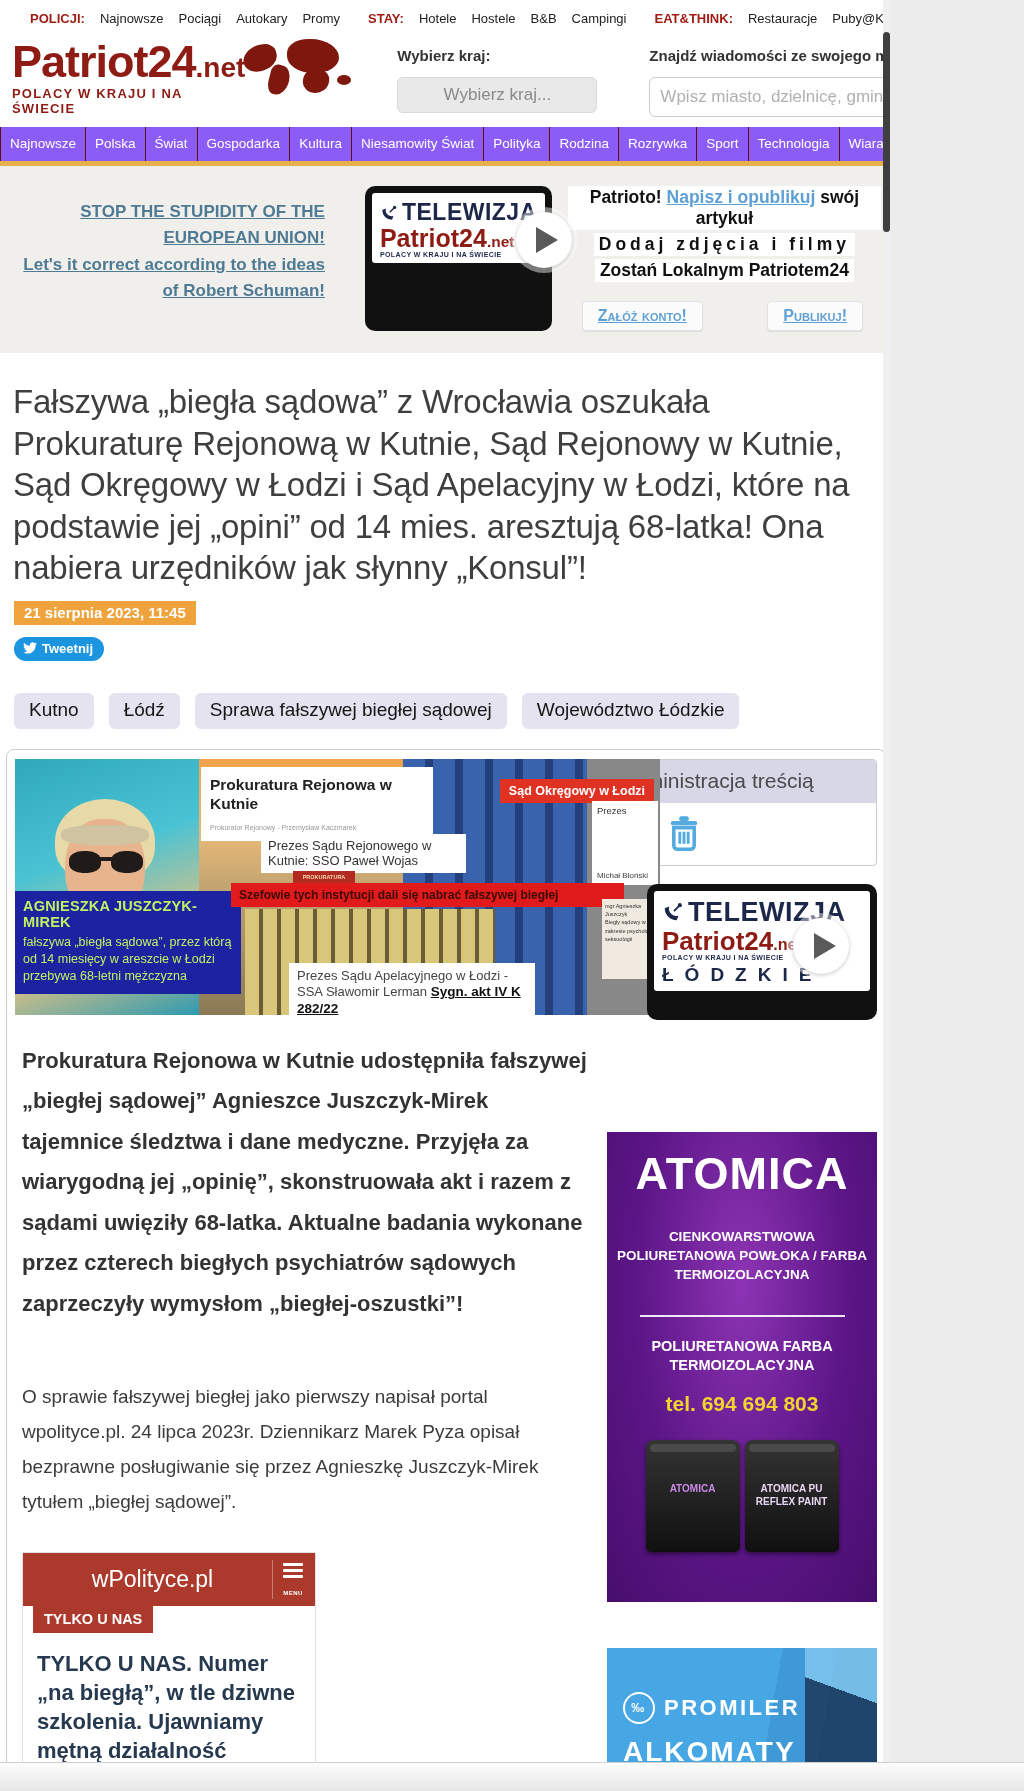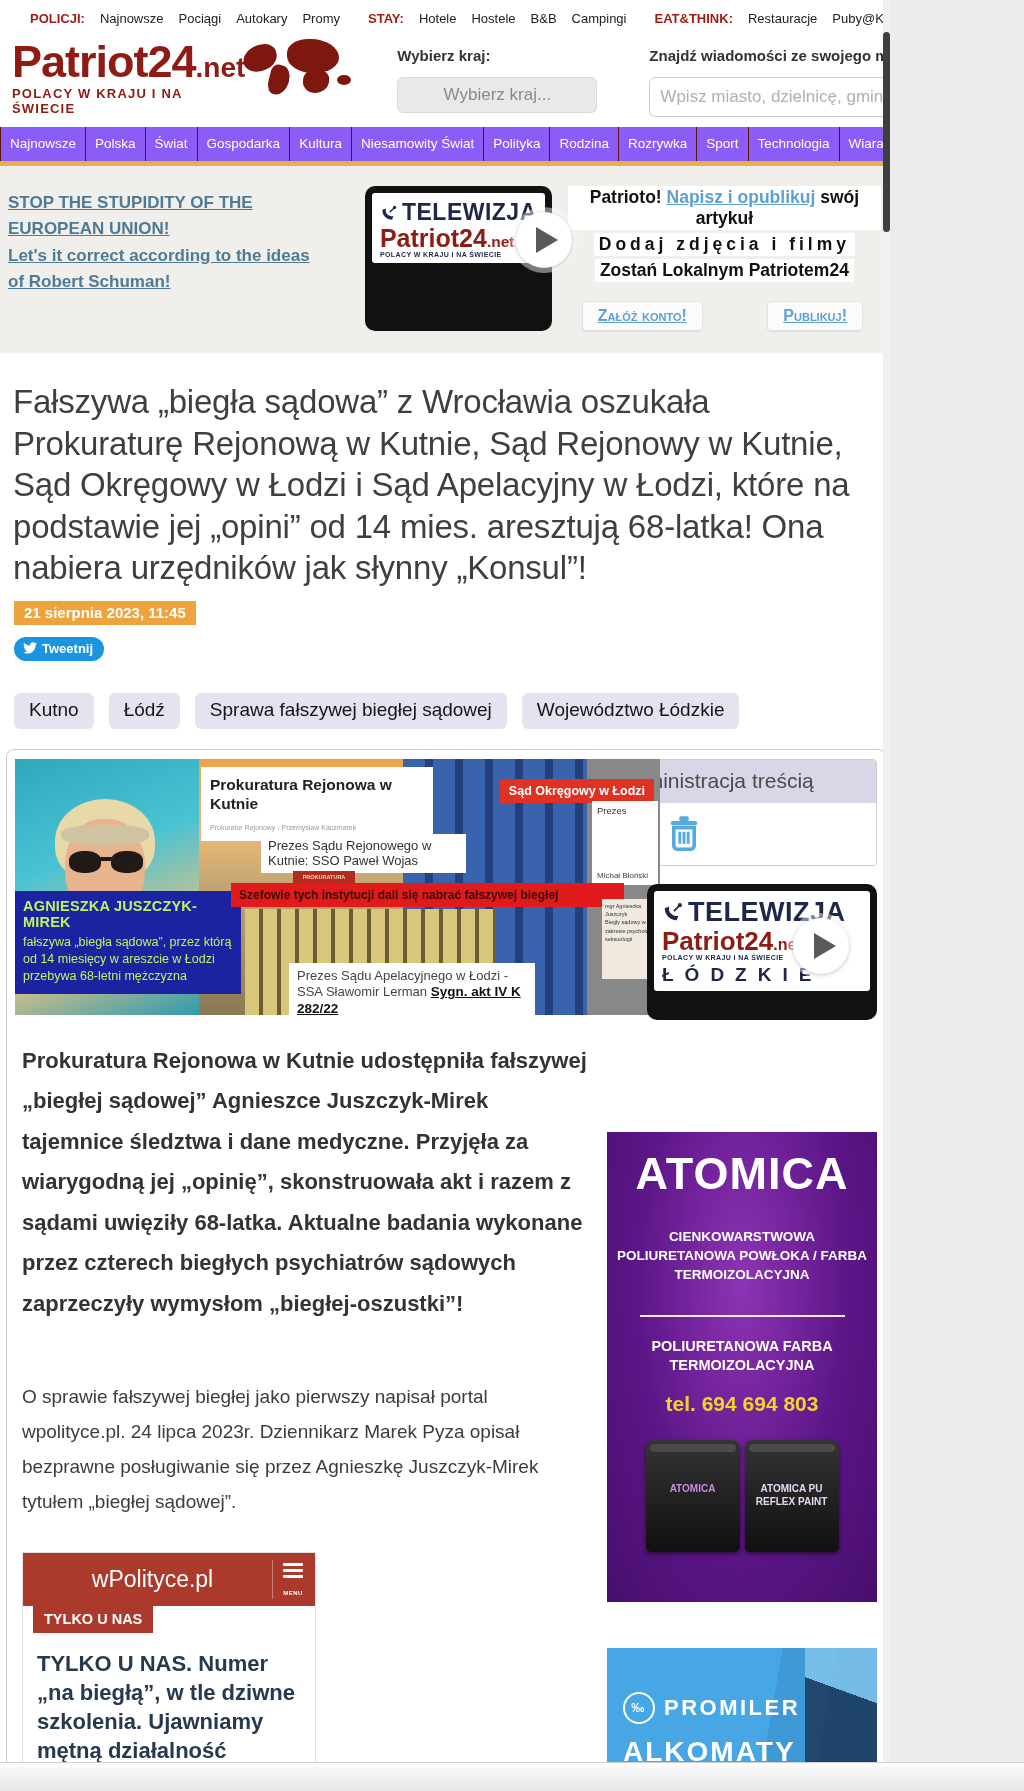--- a/index.html
+++ b/index.html
@@ -39,22 +39,22 @@
   .search-input::placeholder { color:#b0b0b0; }
 
   
   .nav { display:flex; background:#8b5cf6; margin-top:4px; }
   .nav a { color:#fff; font-size:13.5px; padding:9px 9px 10px; border-right:1px solid #5c120d; white-space:nowrap; }
   .nav a:first-child { border-left:1px solid #5c120d; }
   .goldstrip { height:5px; background:#e7b04a; }
 
   
   .banner { display:flex; background:#f0efec; padding:20px 8px 22px 8px; }
-  .eu-link { display:block; width:342px; text-align:left; color:#4e7a94; font-weight:bold; font-size:17px;
-             text-decoration:underline; line-height:1.55; margin-top:4px; }
+  .eu-link { display:block; width:342px; text-align:right; color:#4e7a94; font-weight:bold; font-size:17px;
+             text-decoration:underline; line-height:1.55; margin-top:13px; }
   .cta { margin-left:16px; text-align:center; width:338px; font-size:17.5px; color:#111; }
   .cta-line { display:inline-block; background:#fff; padding:1px 5px; margin-bottom:3px; }
   .cta a { color:#5e9fd4; text-decoration:underline; font-weight:bold; }
   .cta b { font-weight:bold; }
   .cta-line2 { letter-spacing:4px; font-weight:bold; }
   .cta-line3 { font-weight:bold; }
   .cta-buttons { display:flex; justify-content:space-between; margin:16px 18px 0 14px; }
   .btn { background:#fbfbfb; border:1px solid #e2e2e2; border-radius:4px; padding:5px 15px; color:#8e1b14;
          font-weight:bold; font-variant:small-caps; font-size:16px; box-shadow:0 1px 1px rgba(0,0,0,.08); }
 

